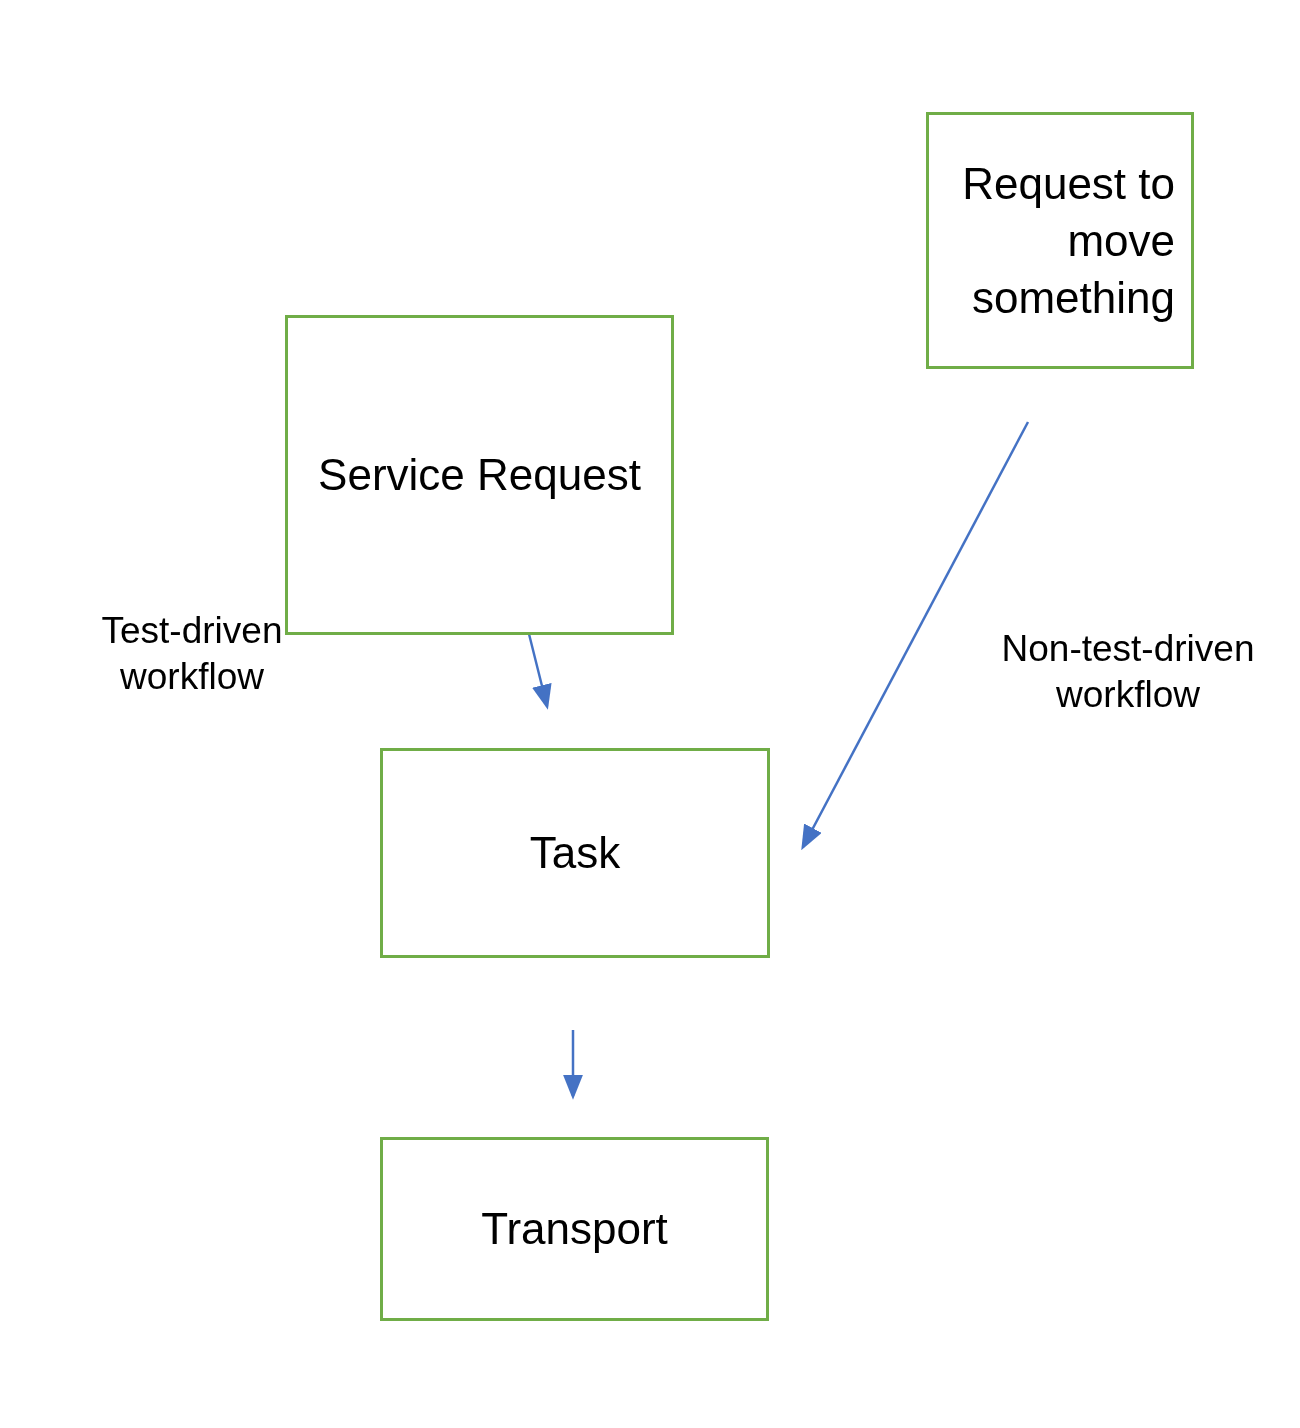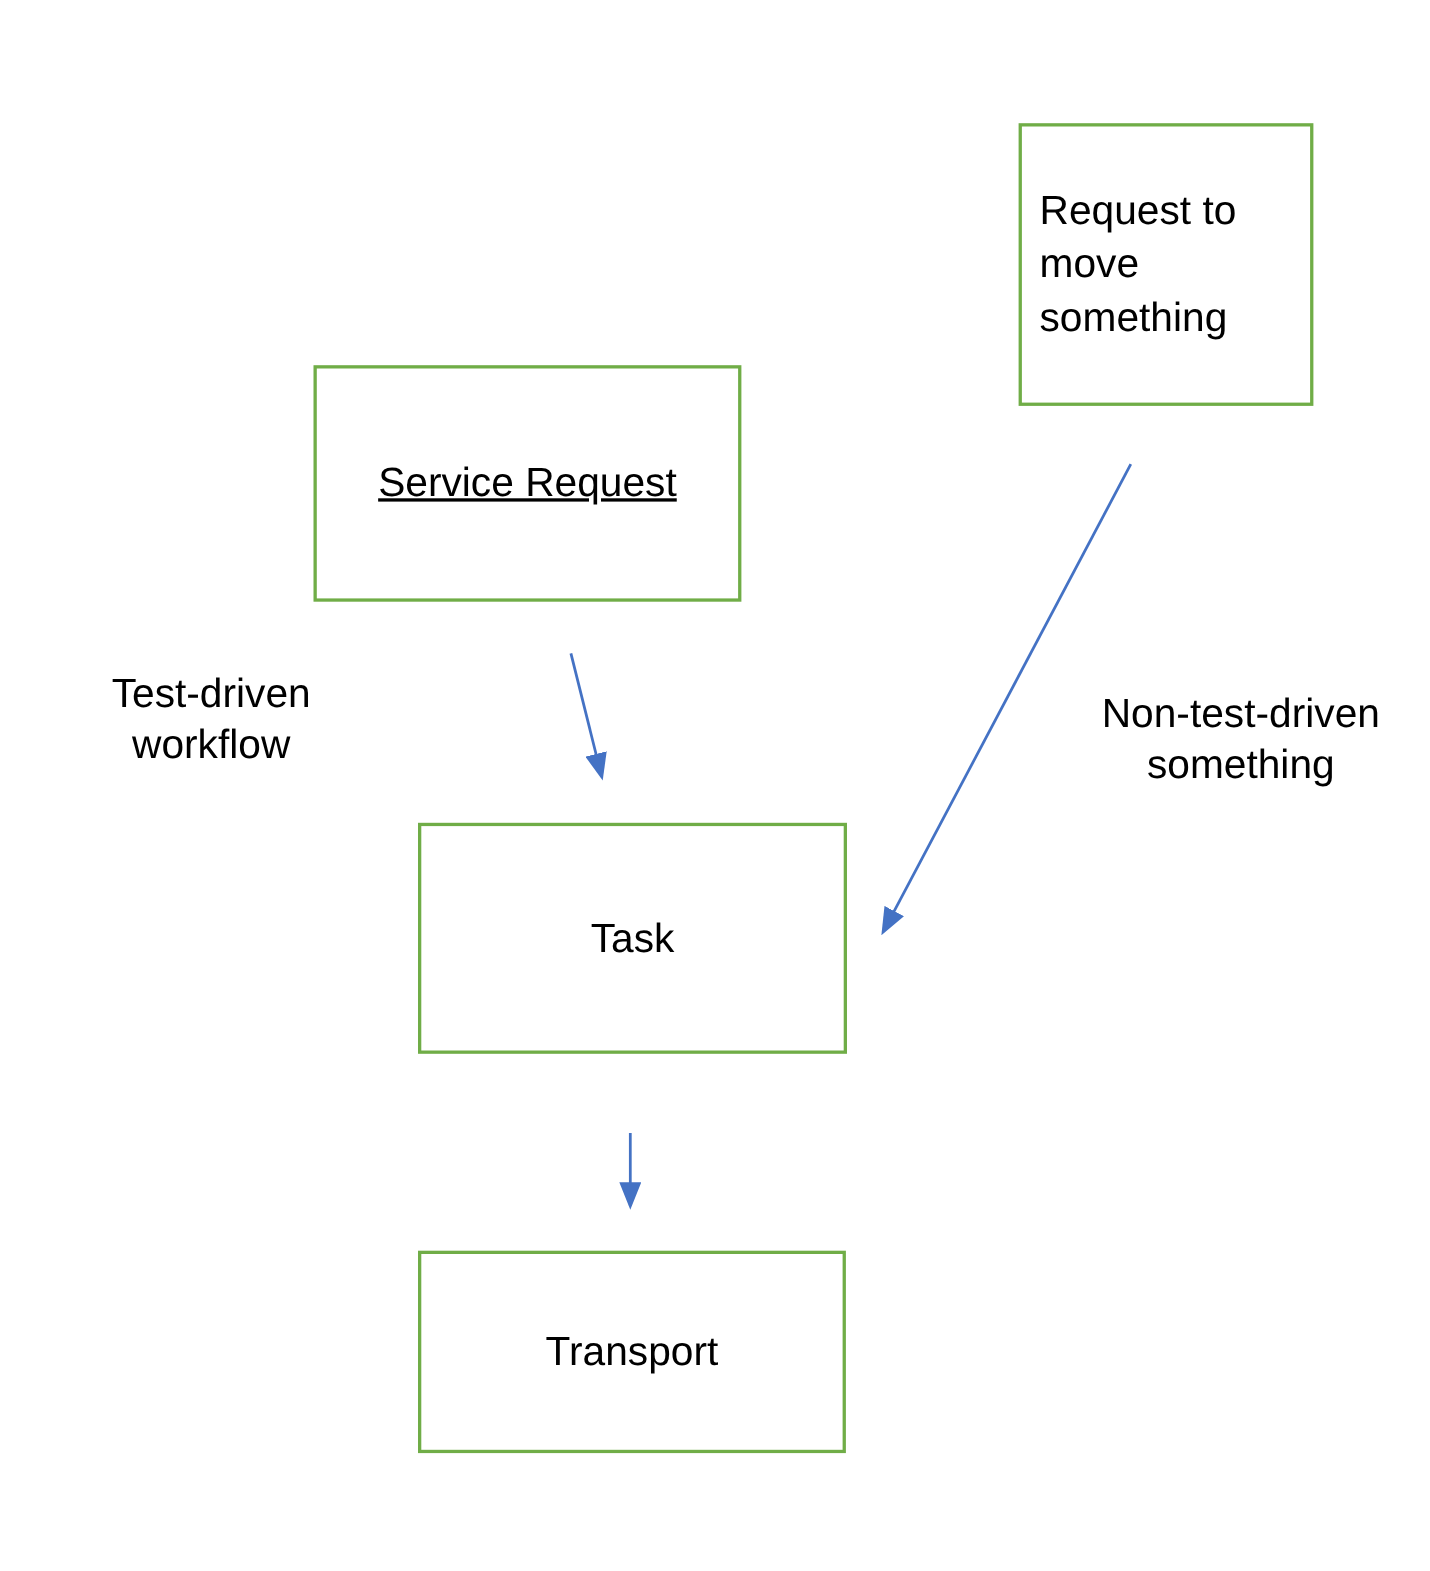--- a/index.html
+++ b/index.html
@@ -21,28 +21,28 @@
     background: var(--bg-color);
     overflow: hidden;
   }
   .diagram-box {
     position: absolute;
     border: 3px solid var(--box-border);
     background: var(--bg-color);
     display: flex;
     align-items: center;
     justify-content: center;
-    text-align: left;
-    font-size: 37px;
+    text-align: right;
+    font-size: 44px;
     line-height: 1.3;
     color: var(--text-color);
   }
   .box-request-move { left: 926px; top: 112px; width: 268px; height: 257px; }
   .box-request-move .box-label { width: 230px; }
-  .box-service-request { left: 285px; top: 332px; width: 389px; height: 215px; text-decoration: underline; }
+  .box-service-request { left: 285px; top: 315px; width: 389px; height: 320px; }
   .box-task { left: 380px; top: 748px; width: 390px; height: 210px; }
   .box-transport { left: 380px; top: 1137px; width: 389px; height: 184px; }
 
   .flow-label {
     position: absolute;
     font-size: 37px;
     line-height: 1.25;
     text-align: center;
     color: var(--text-color);
   }
@@ -90,15 +90,15 @@
   <div class="diagram-box box-task">
     <span class="box-label">Task</span>
   </div>
 
   <div class="diagram-box box-transport">
     <span class="box-label">Transport</span>
   </div>
 
   <div class="flow-label label-test-driven">Test-driven workflow</div>
 
-  <div class="flow-label label-non-test-driven">Non-test-driven something</div>
+  <div class="flow-label label-non-test-driven">Non-test-driven workflow</div>
 
 </div>
 
 </body></html>

